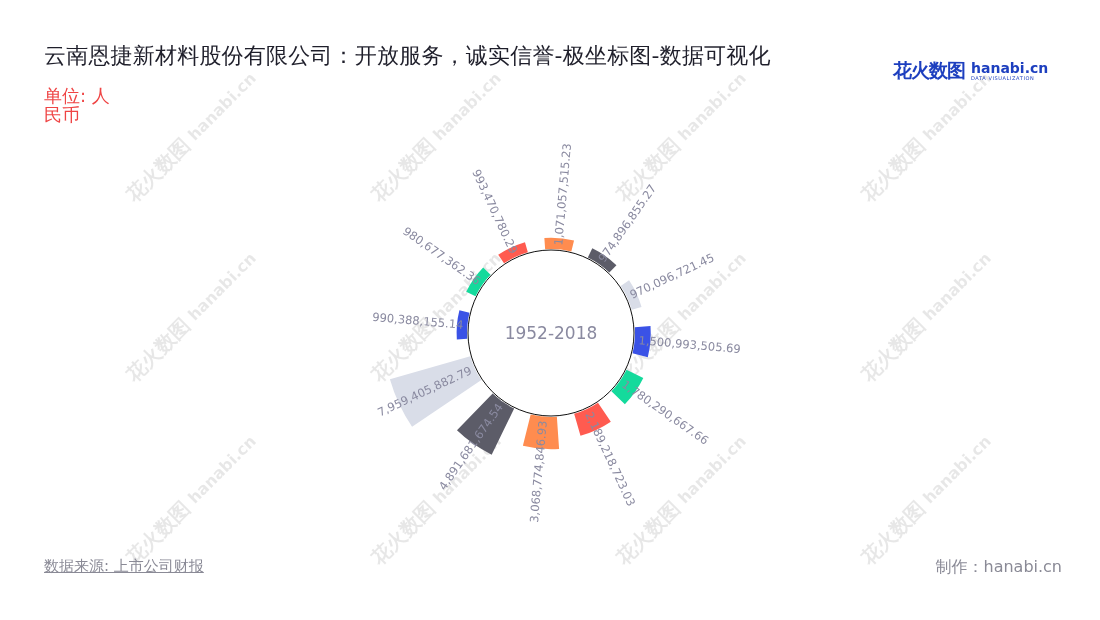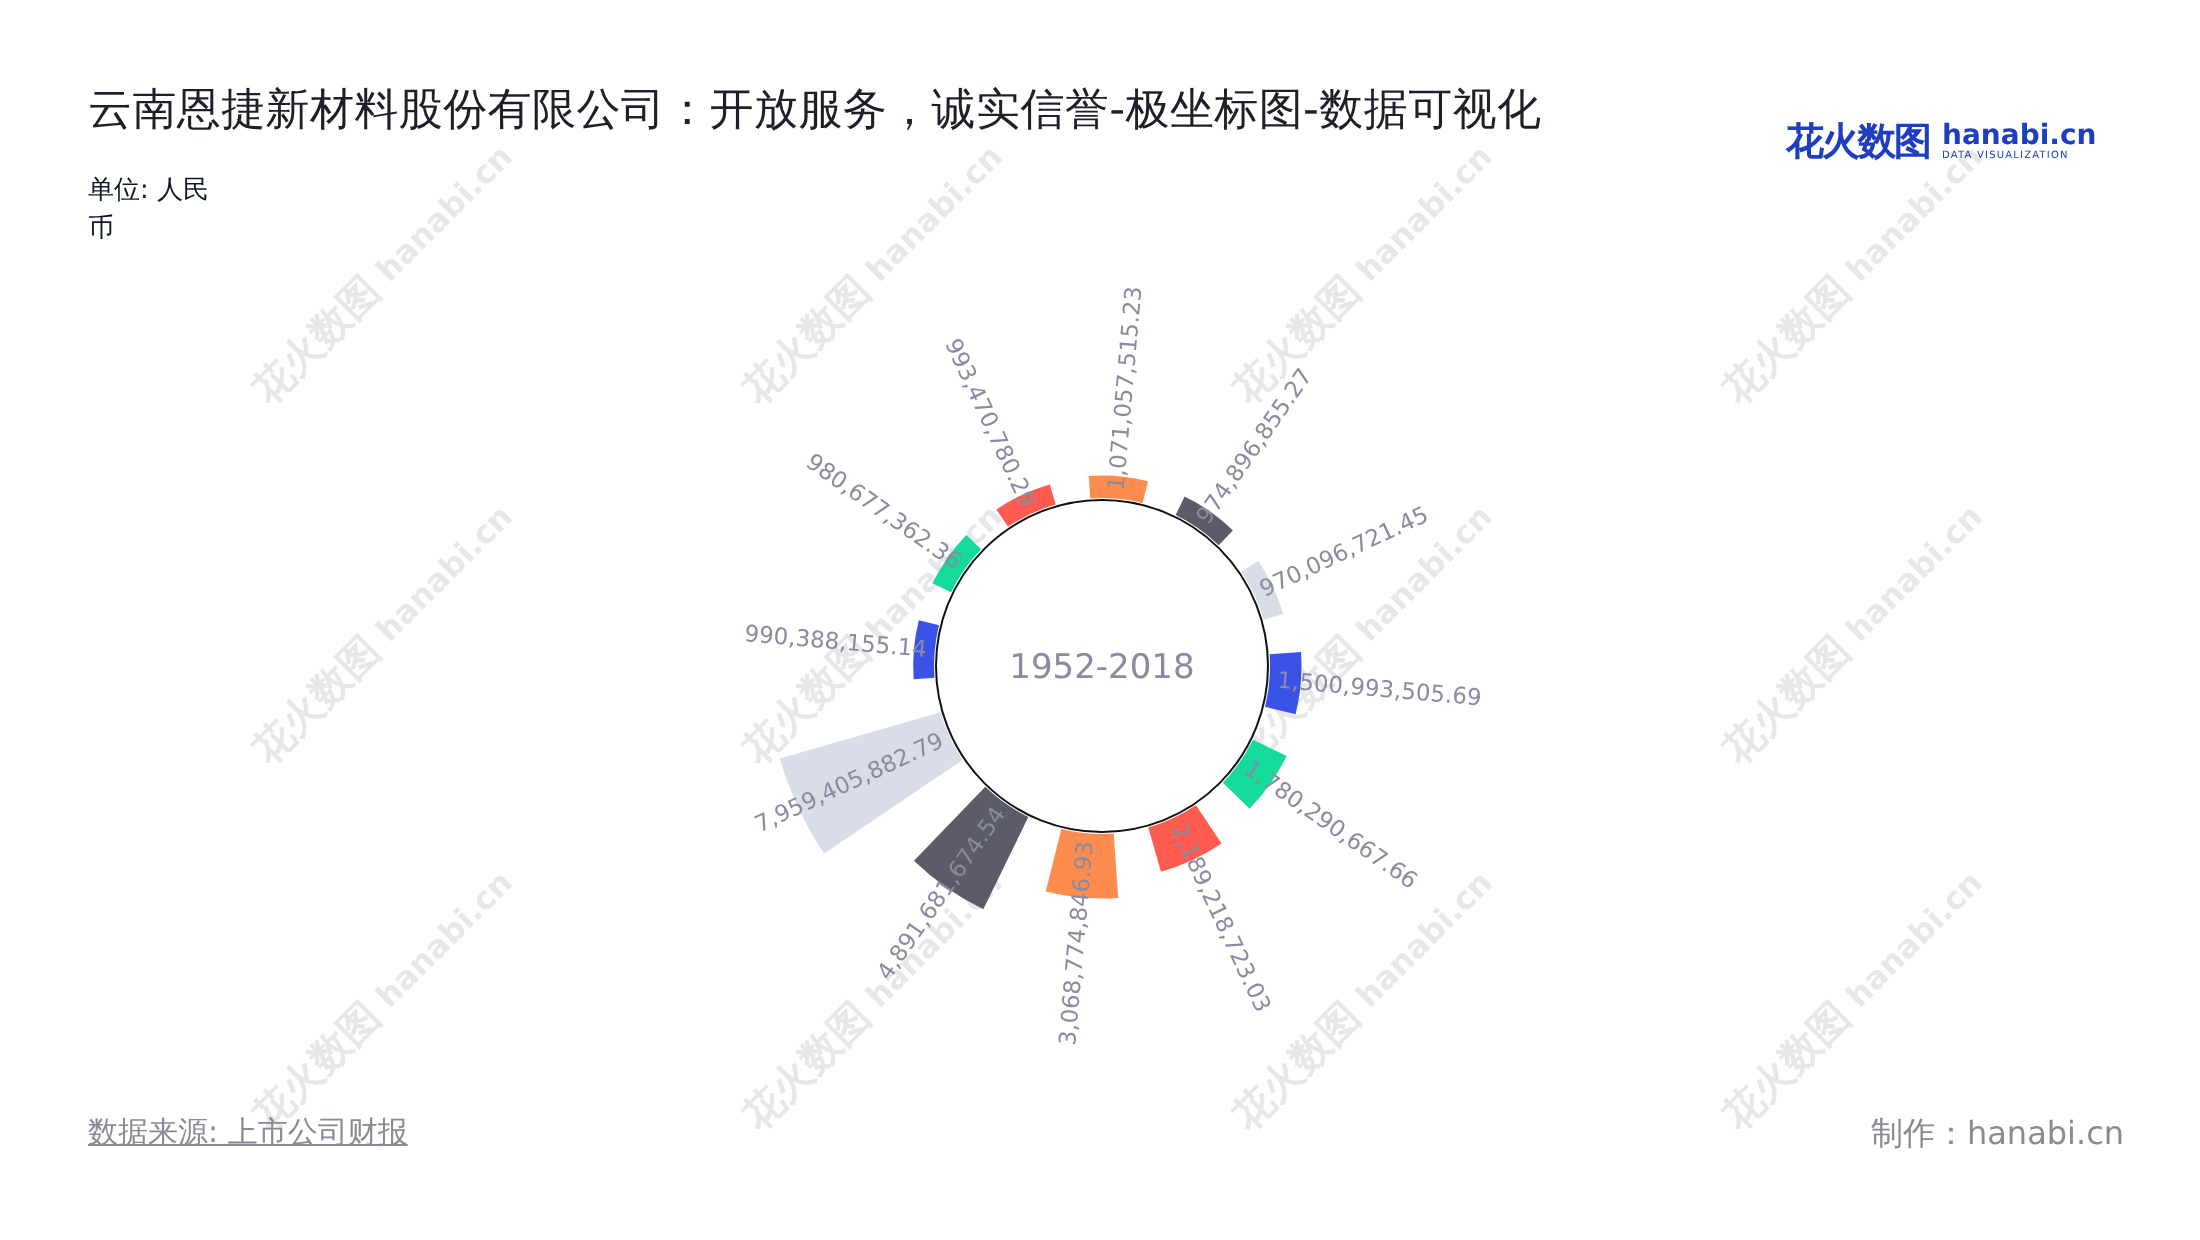--- a/index.html
+++ b/index.html
@@ -8,21 +8,21 @@
     background: #ffffff;
     font-family: "DejaVu Sans", "Liberation Sans", sans-serif;
   }
   .title {
     position: absolute; left: 44px; top: 40px; width: 780px;
     font-size: 22px; line-height: 32px; color: #1f1f2b;
     font-weight: normal; letter-spacing: 0.2px;
   }
   .unit {
     position: absolute; left: 44px; top: 86px; width: 70px;
-    font-size: 13px; line-height: 19px; color: #0f172a;
+    font-size: 18px; line-height: 19px; color: #ef4444;
   }
   .logo {
     position: absolute; left: 893px; top: 58px; height: 26px;
     display: flex; align-items: center; gap: 6px;
   }
   .logo-cn {
     font-size: 19px; font-weight: bold; color: #1d3fbf; letter-spacing: -1px;
   }
   .logo-en { display: flex; flex-direction: column; line-height: 1; }
   .logo-en .name { font-size: 14px; font-weight: bold; color: #1d3fbf; }

